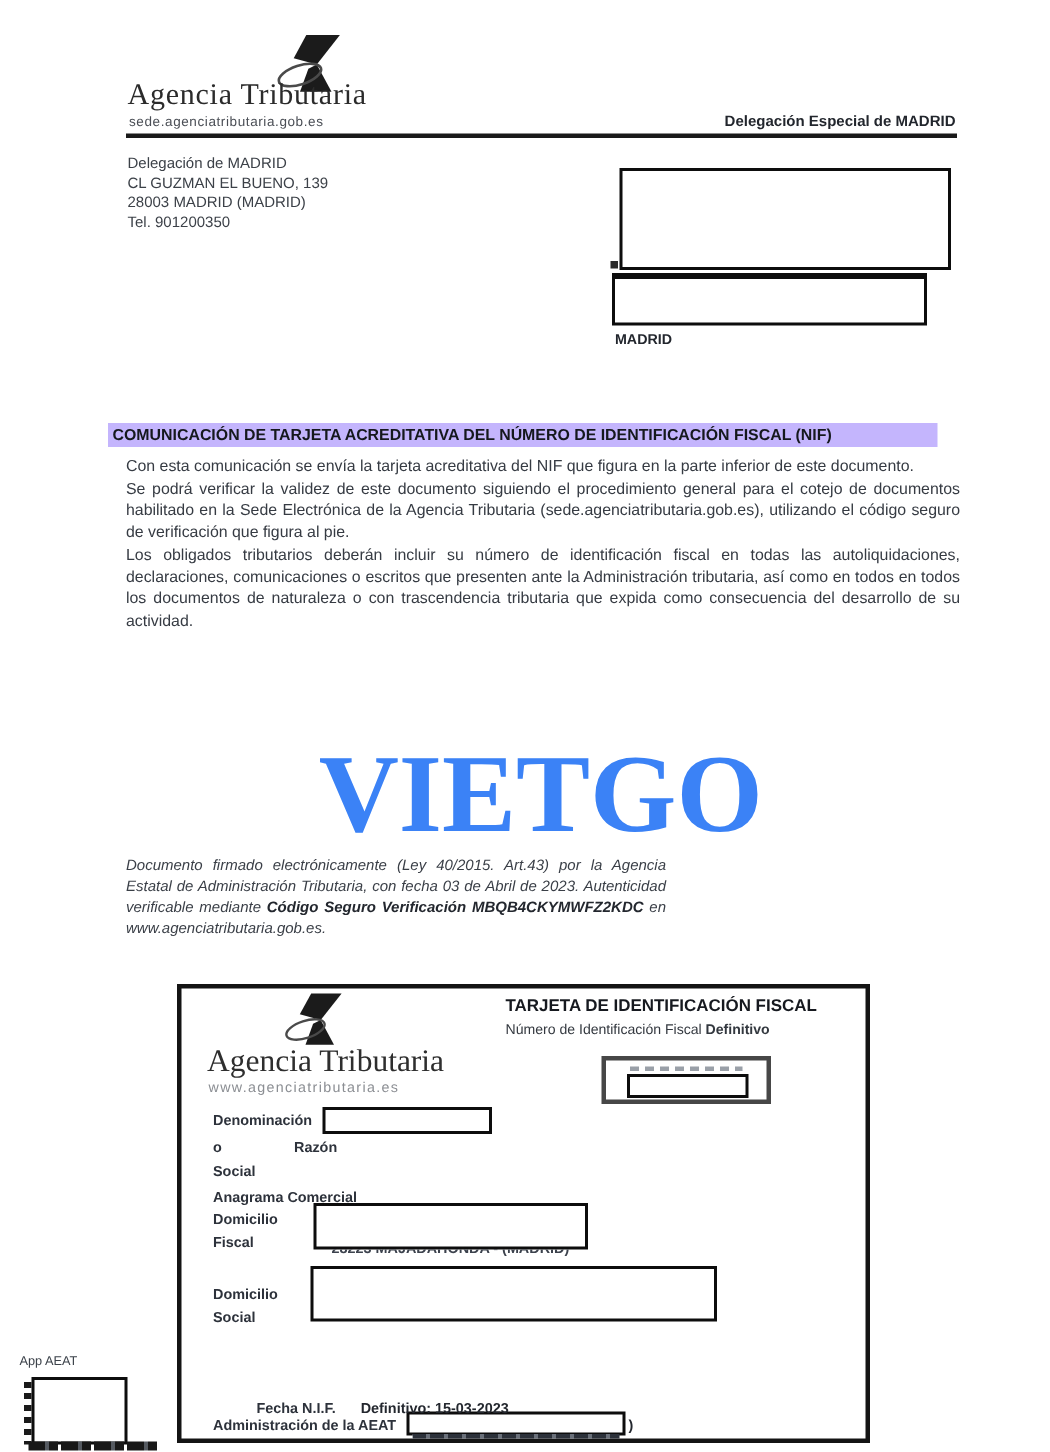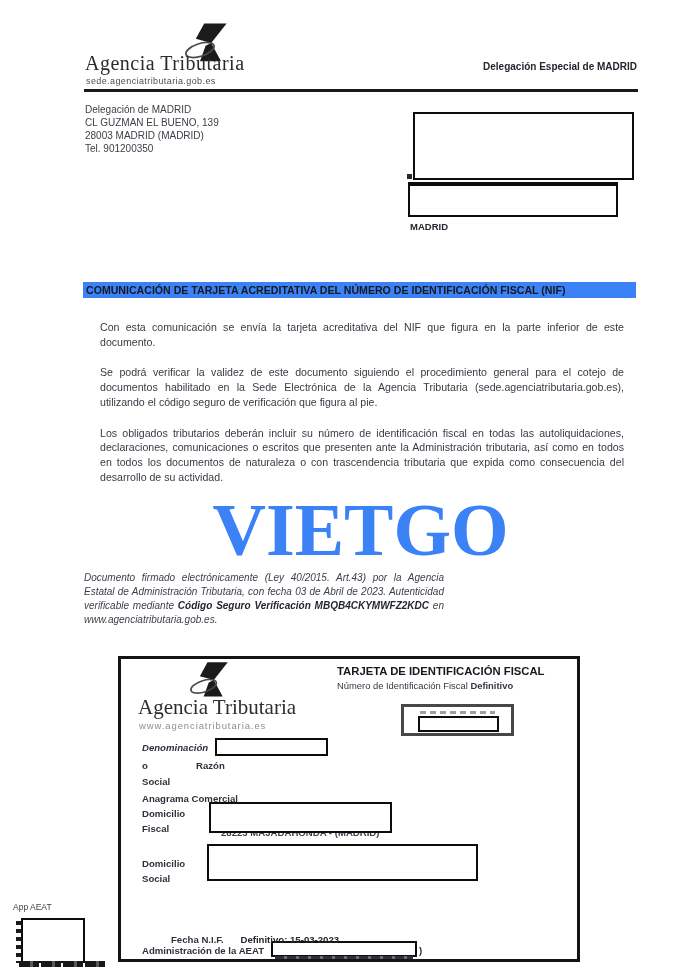--- a/index.html
+++ b/index.html
@@ -3,34 +3,34 @@
 <meta charset="utf-8">
 <style>
   html,body{margin:0;padding:0;background:#e9e9e9;}
   .page{position:relative;width:700px;height:968px;background:#ffffff;overflow:hidden;
         font-family:"Liberation Sans",sans-serif;color:#33383f;}
   
   .logo-flag{position:absolute;left:176px;top:22px;width:62px;height:42px;}
   .logo-title{position:absolute;left:85px;top:52px;font-family:"Liberation Serif",serif;
               font-size:20px;color:#2b2b2b;letter-spacing:0.5px;}
   .logo-sub{position:absolute;left:86px;top:76px;font-size:9px;color:#4a4e55;letter-spacing:0.4px;}
-  .hdr-right{position:absolute;right:63px;top:61px;font-size:10px;font-weight:700;color:#22262d;}
+  .hdr-right{position:absolute;right:63px;top:76px;font-size:10px;font-weight:700;color:#22262d;}
   .hdr-rule{position:absolute;left:84px;top:89px;width:554px;height:3px;background:#191919;}
   .addr{position:absolute;left:85px;top:103px;font-size:10px;line-height:13px;color:#3c4148;}
   .redact{position:absolute;background:#ffffff;border:2px solid #0d0d0d;box-sizing:border-box;}
   .box1{left:413px;top:112px;width:221px;height:68px;}
   .box1-notch{position:absolute;left:407px;top:174px;width:5px;height:5px;background:#2a2a2a;}
   .box2{left:408px;top:182px;width:210px;height:35px;border-top-width:4px;}
   .city{position:absolute;left:410px;top:221px;font-size:9.5px;font-weight:700;color:#22262d;}
   
-  .notice-title{position:absolute;left:83px;top:282px;width:553px;background:#3b82f6;
+  .notice-title{position:absolute;left:72px;top:282px;width:553px;background:#c4b5fd;
                 font-size:10.6px;font-weight:700;color:#15181d;padding:2px 2px 2px 3px;box-sizing:border-box;}
   .notice-body{position:absolute;left:84px;top:304px;width:556px;font-size:10.6px;
                line-height:14.7px;text-align:justify;color:#363b43;}
-  .notice-body p{margin:16px;}
+  .notice-body p{margin:0;}
   
   .company{position:absolute;left:84px;top:488px;width:553px;text-align:center;
            font-family:"Liberation Serif",serif;font-weight:700;font-size:74px;color:#3b82f6;}
   
   .sig{position:absolute;left:84px;top:571px;width:360px;font-size:10px;font-style:italic;
        line-height:14px;text-align:justify;color:#3a3f47;}
   .sig b{color:#23272e;}
   
   .card{position:absolute;left:118px;top:656px;width:462px;height:306px;
         border:3px solid #141414;box-sizing:border-box;background:#fff;}
@@ -118,21 +118,21 @@
     <div class="card-logo-title">Agencia Tributaria</div>
     <div class="card-logo-sub">www.agenciatributaria.es</div>
     <div class="card-title">TARJETA DE IDENTIFICACIÓN FISCAL</div>
     <div class="card-sub"><span>Número de Identificación Fiscal </span><b>Definitivo</b></div>
 
     <div class="nif-outer">
       <div class="nif-ghost"></div>
       <div class="nif-redact"></div>
     </div>
 
-    <div class="fld" style="left:21px;top:83px;font-style:italic;">Denominación</div>
+    <div class="fld" style="left:21px;top:83px;">Denominación</div>
     <div class="redact box-denom"></div>
     <div class="fld" style="left:21px;top:101px;">o</div>
     <div class="fld" style="left:55px;top:101px;padding-left:20px;">Razón</div>
     <div class="fld" style="left:21px;top:117px;">Social</div>
     <div class="fld" style="left:21px;top:134px;">Anagrama Comercial</div>
 
     <div class="fld" style="left:21px;top:149px;">Domicilio</div>
     <div class="fld" style="left:21px;top:164px;">Fiscal</div>
     <div class="redact box-domfis"></div>
     <div class="ghost-clip">

